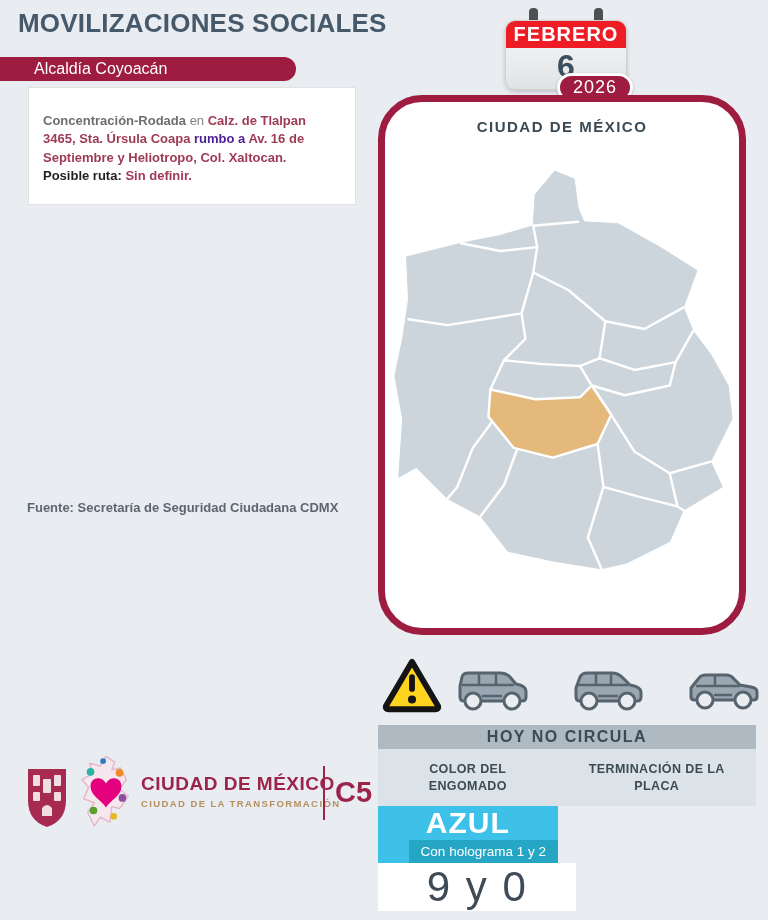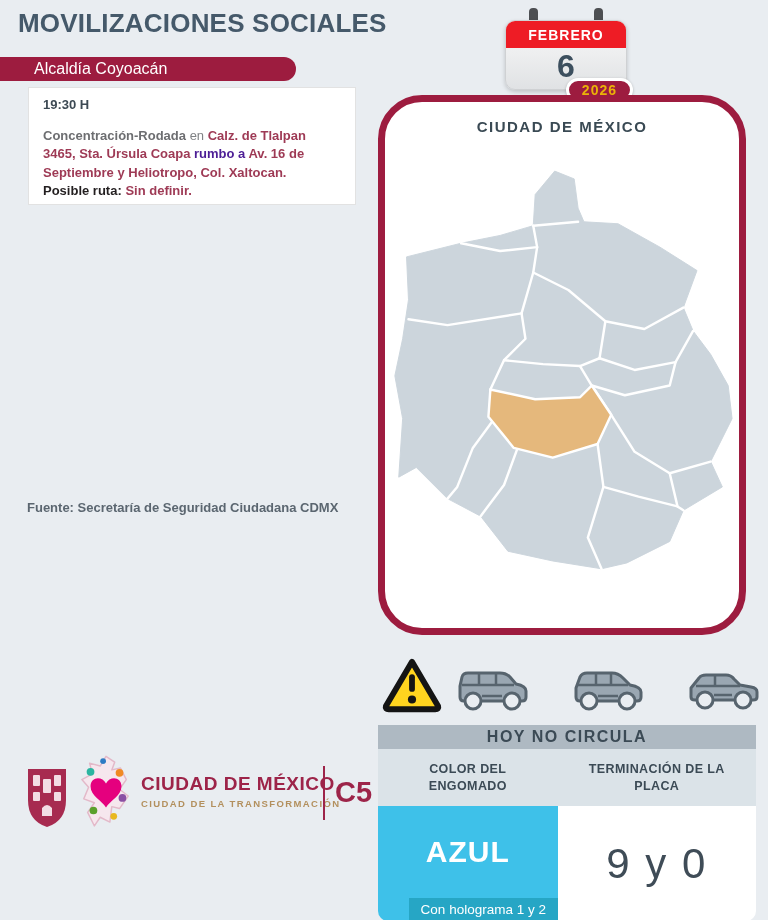--- a/index.html
+++ b/index.html
@@ -33,30 +33,30 @@
   .cal-ring.left { left:24px; } .cal-ring.right { right:24px; }
   .cal-body {
     position:absolute; top:12px; left:0; right:0; height:70px;
     background:linear-gradient(#fafafa,#e0e2e4);
     border:1px solid #cfd1d3; border-radius:10px;
     box-shadow:0 2px 4px rgba(0,0,0,0.18);
   }
   .cal-month {
     height:27px; background:#ee1c25; border-radius:9px 9px 0 0;
     display:flex; align-items:center; justify-content:center;
-    color:#fff; font-weight:bold; font-size:14px; letter-spacing:1px;
+    color:#fff; font-weight:bold; font-size:20px; letter-spacing:1px;
   }
   .cal-day {
     text-align:center; font-size:32px; font-weight:bold; color:#3c4f5e;
     margin-top:1px; line-height:1.1;
   }
   .cal-year {
     position:absolute; right:-6px; bottom:-8px;
     background:#9d1c3f; border:3px solid #fff; border-radius:17px;
-    color:#eab308; font-weight:bold; font-size:14px; letter-spacing:1px;
+    color:#ffffff; font-weight:normal; font-size:18px; letter-spacing:1px;
     padding:1px 13px; box-shadow:0 1px 3px rgba(0,0,0,0.25);
   }
 
   
   .event-card {
     position:absolute; left:28px; top:87px; width:328px; height:118px;
     background:#fff; border:1px solid #e2e2e2; padding:9px 14px;
   }
   .event-time { font-size:13px; font-weight:bold; color:#3d4a54; }
   .event-text { margin-top:15px; font-size:13px; font-weight:bold; line-height:1.42; }
@@ -97,21 +97,21 @@
     height:24px; background:#aeb9c2; display:flex; align-items:center; justify-content:center;
     font-size:16px; font-weight:bold; color:#3b4a55; letter-spacing:1.5px;
   }
   .hnc-headrow { height:57px; background:#dbe3e8; display:flex; }
   .hnc-headcell {
     display:flex; align-items:center; justify-content:center; text-align:center;
     font-size:12.5px; font-weight:bold; color:#3b4a55; line-height:1.3; letter-spacing:0.4px;
   }
   .hc-1 { width:47.5%; } .hc-2 { width:52.5%; }
   .hc-1 span { max-width:110px; } .hc-2 span { max-width:150px; }
-  .hnc-cells { height:115px; display:flex; }
+  .hnc-cells { height:115px; display:flex;flex-direction:column; }
   .hnc-color-cell {
     width:47.5%; background:#3ec1e9; position:relative;
     display:flex; align-items:center; justify-content:center; padding-bottom:23px;
   }
   .hnc-color-value {
     color:#fff; font-size:30px; font-weight:bold; letter-spacing:1px;
   }
   .hnc-hologram {
     position:absolute; left:0; right:0; bottom:0; height:23px; background:#26a6c5;
     display:flex; align-items:center; justify-content:center;
@@ -150,21 +150,20 @@
       <div class="cal-day">6</div>
     </div>
     <div class="cal-year">2026</div>
   </div>
 
   <div class="banner">
     <span>Alcaldía Coyoacán</span>
   </div>
 
   <div class="event-card">
-    <div class="event-time">19:30 H</div>
     <div class="event-text">
       <span class="t-gray">Concentración-Rodada</span>
       <span class="t-reg">en</span>
       <span class="t-maroon">Calz. de Tlalpan 3465, Sta. Úrsula Coapa</span>
       <span class="t-dark">rumbo a</span>
       <span class="t-maroon">Av. 16 de Septiembre y Heliotropo, Col. Xaltocan.</span>
       <br>
       <span class="t-black">Posible ruta:</span>
       <span class="t-maroon">Sin definir.</span>
     </div>

